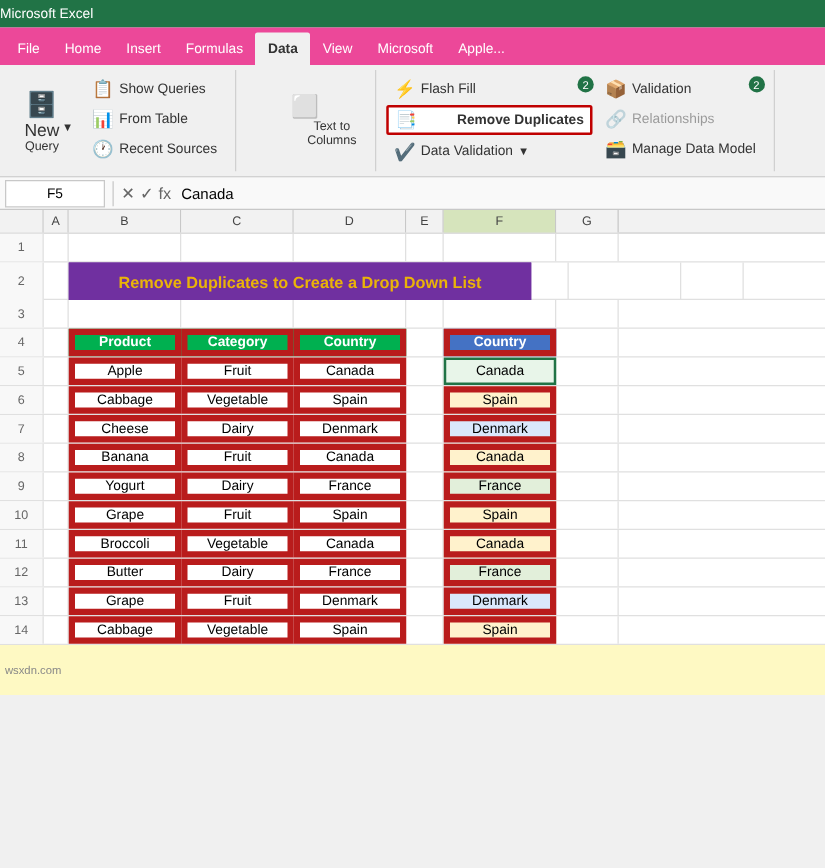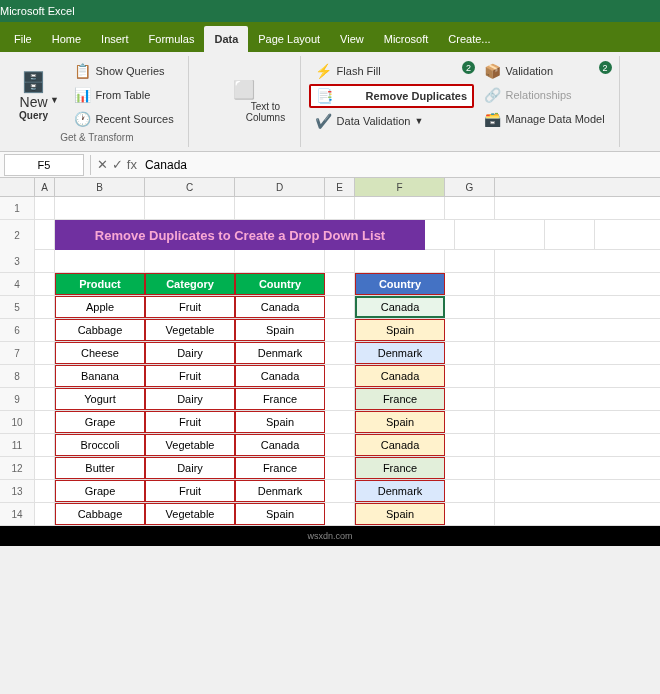--- a/index.html
+++ b/index.html
@@ -3,21 +3,21 @@
   <meta charset="utf-8">
   <style>
     * { box-sizing: border-box; margin: 0; padding: 0; }
     body { font-family: 'Segoe UI', Arial, sans-serif; font-size: 12px; background: #f0f0f0; width: 660px; overflow: hidden; }
 
     
     .title-bar { background: #217346; height: 22px; display: flex; align-items: center; padding: 0 0; }
     .title-bar span { color: white; font-size: 11px; }
 
     
-    .ribbon-tabs { background: #4d7c0f; display: flex; align-items: flex-end; padding: 0 4px; height: 30px; }
+    .ribbon-tabs { background: #ec4899; display: flex; align-items: flex-end; padding: 0 4px; height: 30px; }
     .ribbon-tab { color: white; font-size: 11px; padding: 4px 10px; cursor: pointer; height: 26px; display: flex; align-items: center; border-radius: 2px 2px 0 0; }
     .ribbon-tab.active { background: #f0f0f0; color: #333; font-weight: 600; }
 
     
     .ribbon { background: #f0f0f0; border-bottom: 1px solid #c8c8c8; display: flex; flex-direction: row; padding: 4px 6px; min-height: 90px; }
     .ribbon-group { display: flex; flex-direction: column; border-right: 1px solid #d0d0d0; padding: 4px 8px; min-width: 80px; }
     .ribbon-group-label { font-size: 10px; color: #666; text-align: center; margin-top: auto; padding-top: 2px; }
     .ribbon-group-content { display: flex; flex-direction: row; gap: 4px; flex: 1; }
     .ribbon-col { display: flex; flex-direction: column; gap: 2px; }
 
@@ -57,33 +57,33 @@
     
     .col-a { width: 20px; min-width: 20px; }
     .col-b { width: 90px; min-width: 90px; }
     .col-c { width: 90px; min-width: 90px; }
     .col-d { width: 90px; min-width: 90px; }
     .col-e { width: 30px; min-width: 30px; }
     .col-f { width: 90px; min-width: 90px; }
     .col-g { width: 50px; min-width: 50px; }
 
     
-    .title-cell { background: #7030a0; color: #f9a8d4; font-weight: 700; font-size: 13px; display: flex; align-items: center; justify-content: center; height: 30px; }
+    .title-cell { background: #7030a0; color: #eab308; font-weight: 700; font-size: 13px; display: flex; align-items: center; justify-content: center; height: 30px; }
 
     
     .th-green { background: #00b050; color: white; font-weight: 700; }
     .th-blue { background: #4472c4; color: white; font-weight: 700; }
 
     
-    .td-bordered { border: 1px solid #b91c1c; }
+    .td-bordered { border: 5px solid #b91c1c; }
 
     
     .cell-selected { border: 2px solid #217346 !important; background: #e8f5e9; }
 
-    .watermark { font-size: 9px; color: #888; text-align: center; padding: 5px 4px; background: #000000; }
+    .watermark { font-size: 9px; color: #888; text-align: left; padding: 15px 4px; background: #fef9c3; }
 
     .number-badge { 
       background: #217346; 
       color: white; 
       font-size: 9px; 
       border-radius: 50%; 
       width: 13px; height: 13px; 
       display: flex; align-items: center; justify-content: center;
       position: absolute; top: 0; right: -2px;
     }
@@ -94,55 +94,53 @@
 <div class="title-bar">
   <span>Microsoft Excel</span>
 </div>
 
 <div class="ribbon-tabs">
   <div class="ribbon-tab">File</div>
   <div class="ribbon-tab">Home</div>
   <div class="ribbon-tab">Insert</div>
   <div class="ribbon-tab">Formulas</div>
   <div class="ribbon-tab active">Data</div>
-  <div class="ribbon-tab">Page Layout</div>
   <div class="ribbon-tab">View</div>
   <div class="ribbon-tab">Microsoft</div>
-  <div class="ribbon-tab">Create...</div>
+  <div class="ribbon-tab">Apple...</div>
 </div>
 
 <div class="ribbon">
 
   <div class="ribbon-group" style="min-width:110px;">
     <div class="ribbon-group-content">
 
       <div class="ribbon-btn-large" style="flex-direction:row; align-items:center; gap:2px; padding:4px 4px;">
         <div style="display:flex;flex-direction:column;align-items:center;">
           <span style="font-size:20px;">🗄️</span>
           <span style="font-size:14px; white-space:nowrap;">New</span>
-          <span style="font-size:10px;font-weight:bold;">Query</span>
+          <span style="font-size:10px;">Query</span>
         </div>
         <span style="font-size:9px; margin-top:10px;">▼</span>
       </div>
       <div class="ribbon-col">
         <div class="ribbon-btn-small">
           <span class="icon-small">📋</span>
           <span>Show Queries</span>
         </div>
         <div class="ribbon-btn-small">
           <span class="icon-small">📊</span>
           <span>From Table</span>
         </div>
         <div class="ribbon-btn-small">
           <span class="icon-small">🕐</span>
           <span>Recent Sources</span>
         </div>
       </div>
     </div>
-    <div class="ribbon-group-label">Get &amp; Transform</div>
   </div>
 
   <div class="ribbon-group" style="min-width:60px;">
     <div class="ribbon-group-content" style="justify-content:center;">
       <div class="ribbon-btn-large">
         <span style="font-size:18px;">⬜</span>
         <span style="font-size:10px;text-align:center;margin-left:42px;">Text to<br>Columns</span>
       </div>
     </div>
     <div class="ribbon-group-label"></div>

